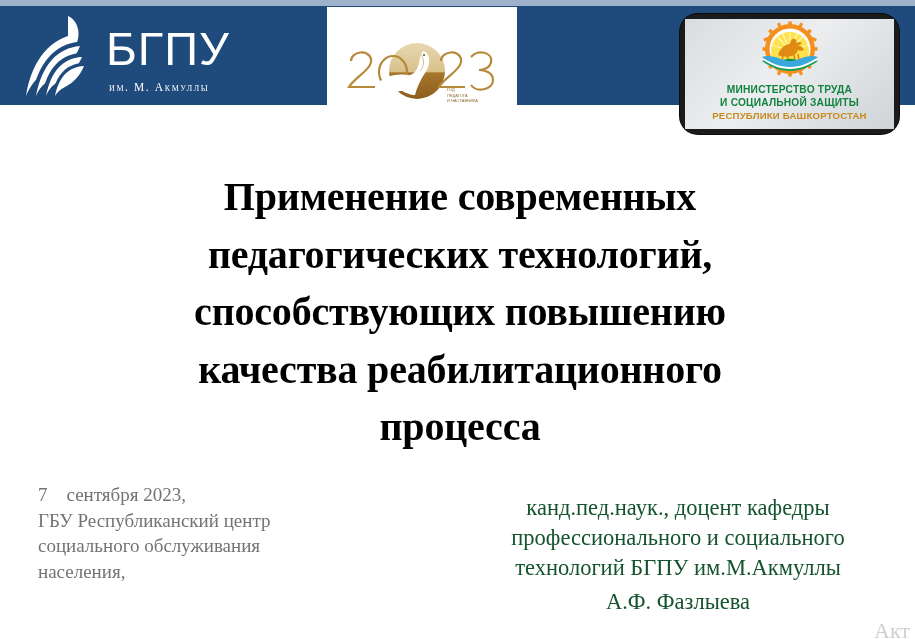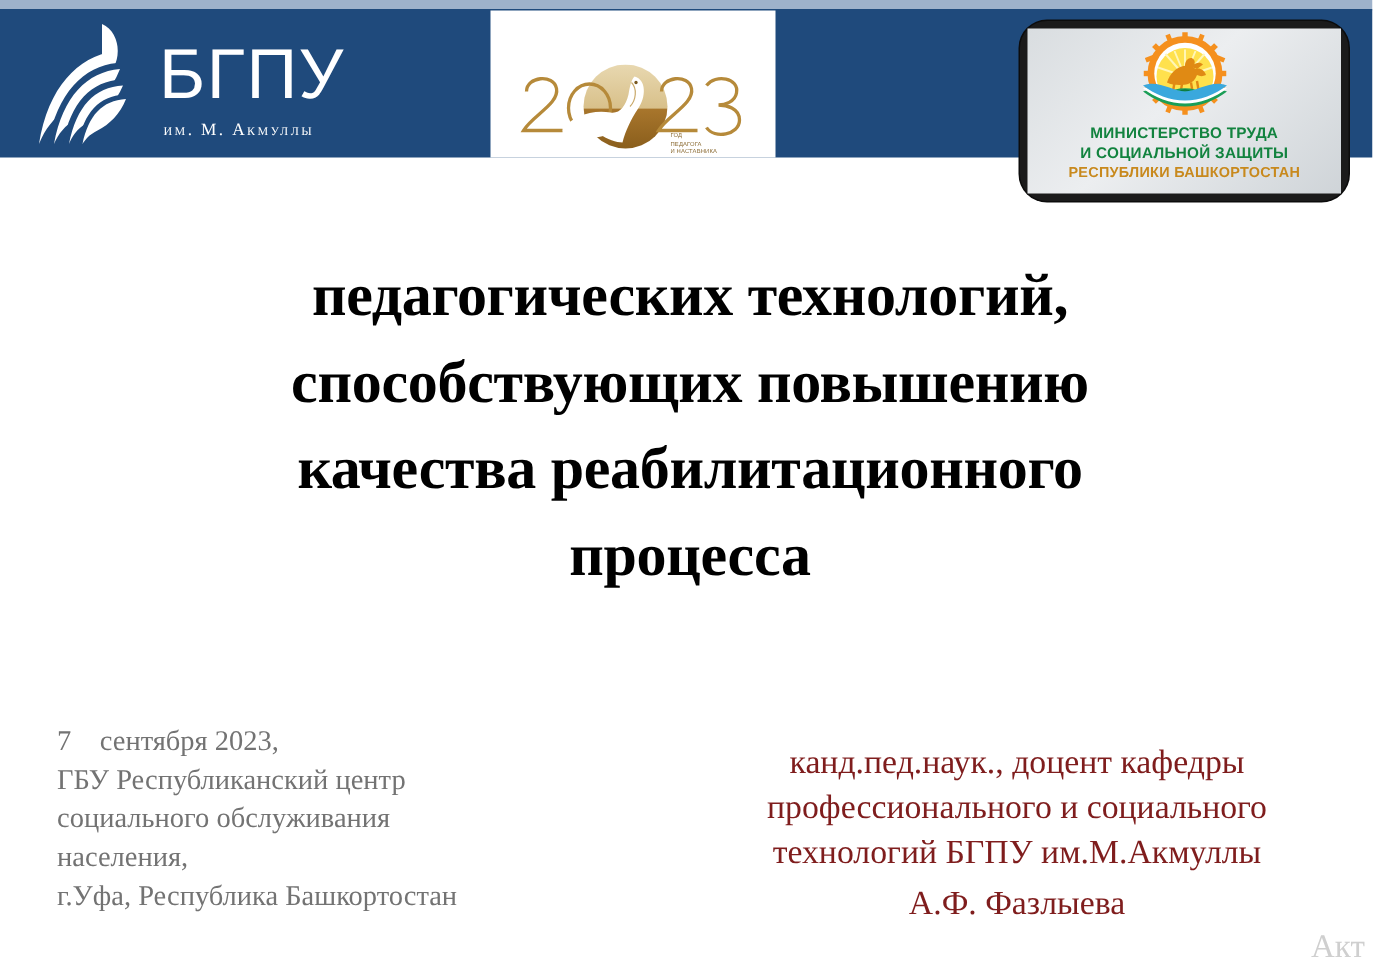--- a/index.html
+++ b/index.html
@@ -155,21 +155,21 @@
   .left-block .date-line { white-space: pre; }
 
   .right-block {
     position: absolute;
     left: 452px; top: 493px;
     width: 452px;
     text-align: center;
     font-family: "Liberation Serif", "DejaVu Serif", serif;
     font-size: 22.5px;
     line-height: 1.33;
-    color: #7f1d1d;
+    color: #14532d;
   }
   .right-block .author { margin-top: 4px; }
 
   
   .faint-text {
     position: absolute;
     left: 874px; top: 618px;
     font-family: "Liberation Serif", "DejaVu Serif", serif;
     font-size: 22px;
     color: #cfcfcf;
@@ -290,32 +290,32 @@
       </div>
       <div class="ministry-lines">
         <div class="ml1">МИНИСТЕРСТВО ТРУДА</div>
         <div class="ml2">И СОЦИАЛЬНОЙ ЗАЩИТЫ</div>
         <div class="ml3">РЕСПУБЛИКИ БАШКОРТОСТАН</div>
       </div>
     </div>
   </div>
 
   <div class="title">
+    <div>Применение современных</div>
     <div>педагогических технологий,</div>
     <div>способствующих повышению</div>
     <div>качества реабилитационного</div>
     <div>процесса</div>
   </div>
 
   <div class="left-block">
     <div class="date-line">7    сентября 2023,</div>
     <div>ГБУ Республиканский центр</div>
     <div>социального обслуживания</div>
     <div>населения,</div>
-    <div>г.Уфа, Республика Башкортостан</div>
   </div>
 
   <div class="right-block">
     <div>канд.пед.наук., доцент  кафедры</div>
     <div>профессионального и социального</div>
     <div>технологий БГПУ им.М.Акмуллы</div>
     <div class="author">А.Ф. Фазлыева</div>
   </div>
 
   <div class="faint-text">Акт</div>

